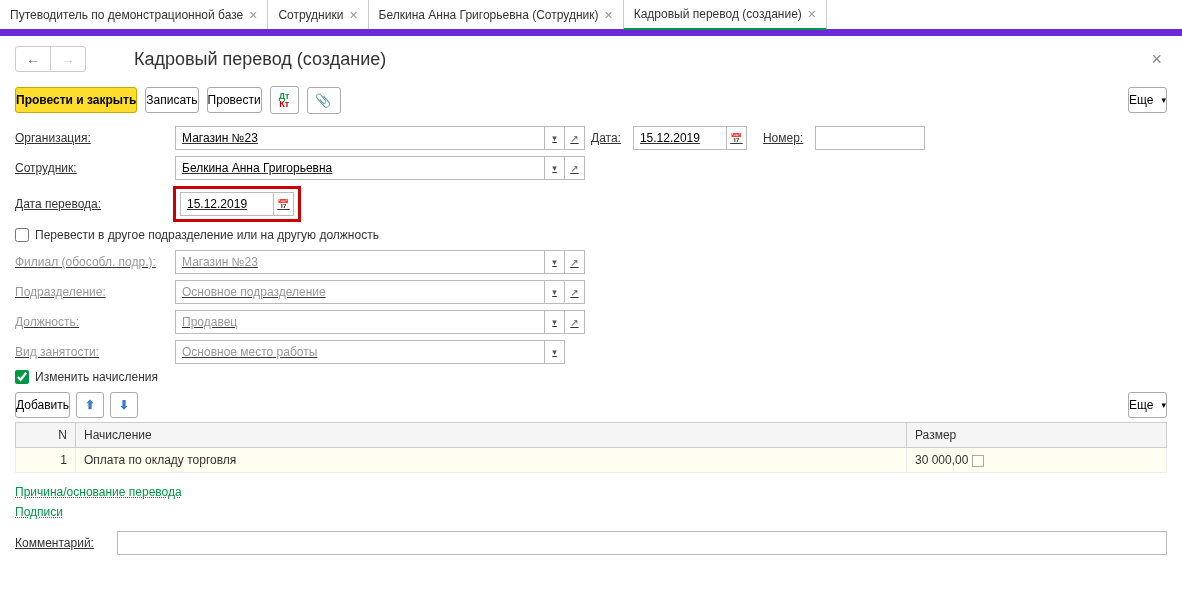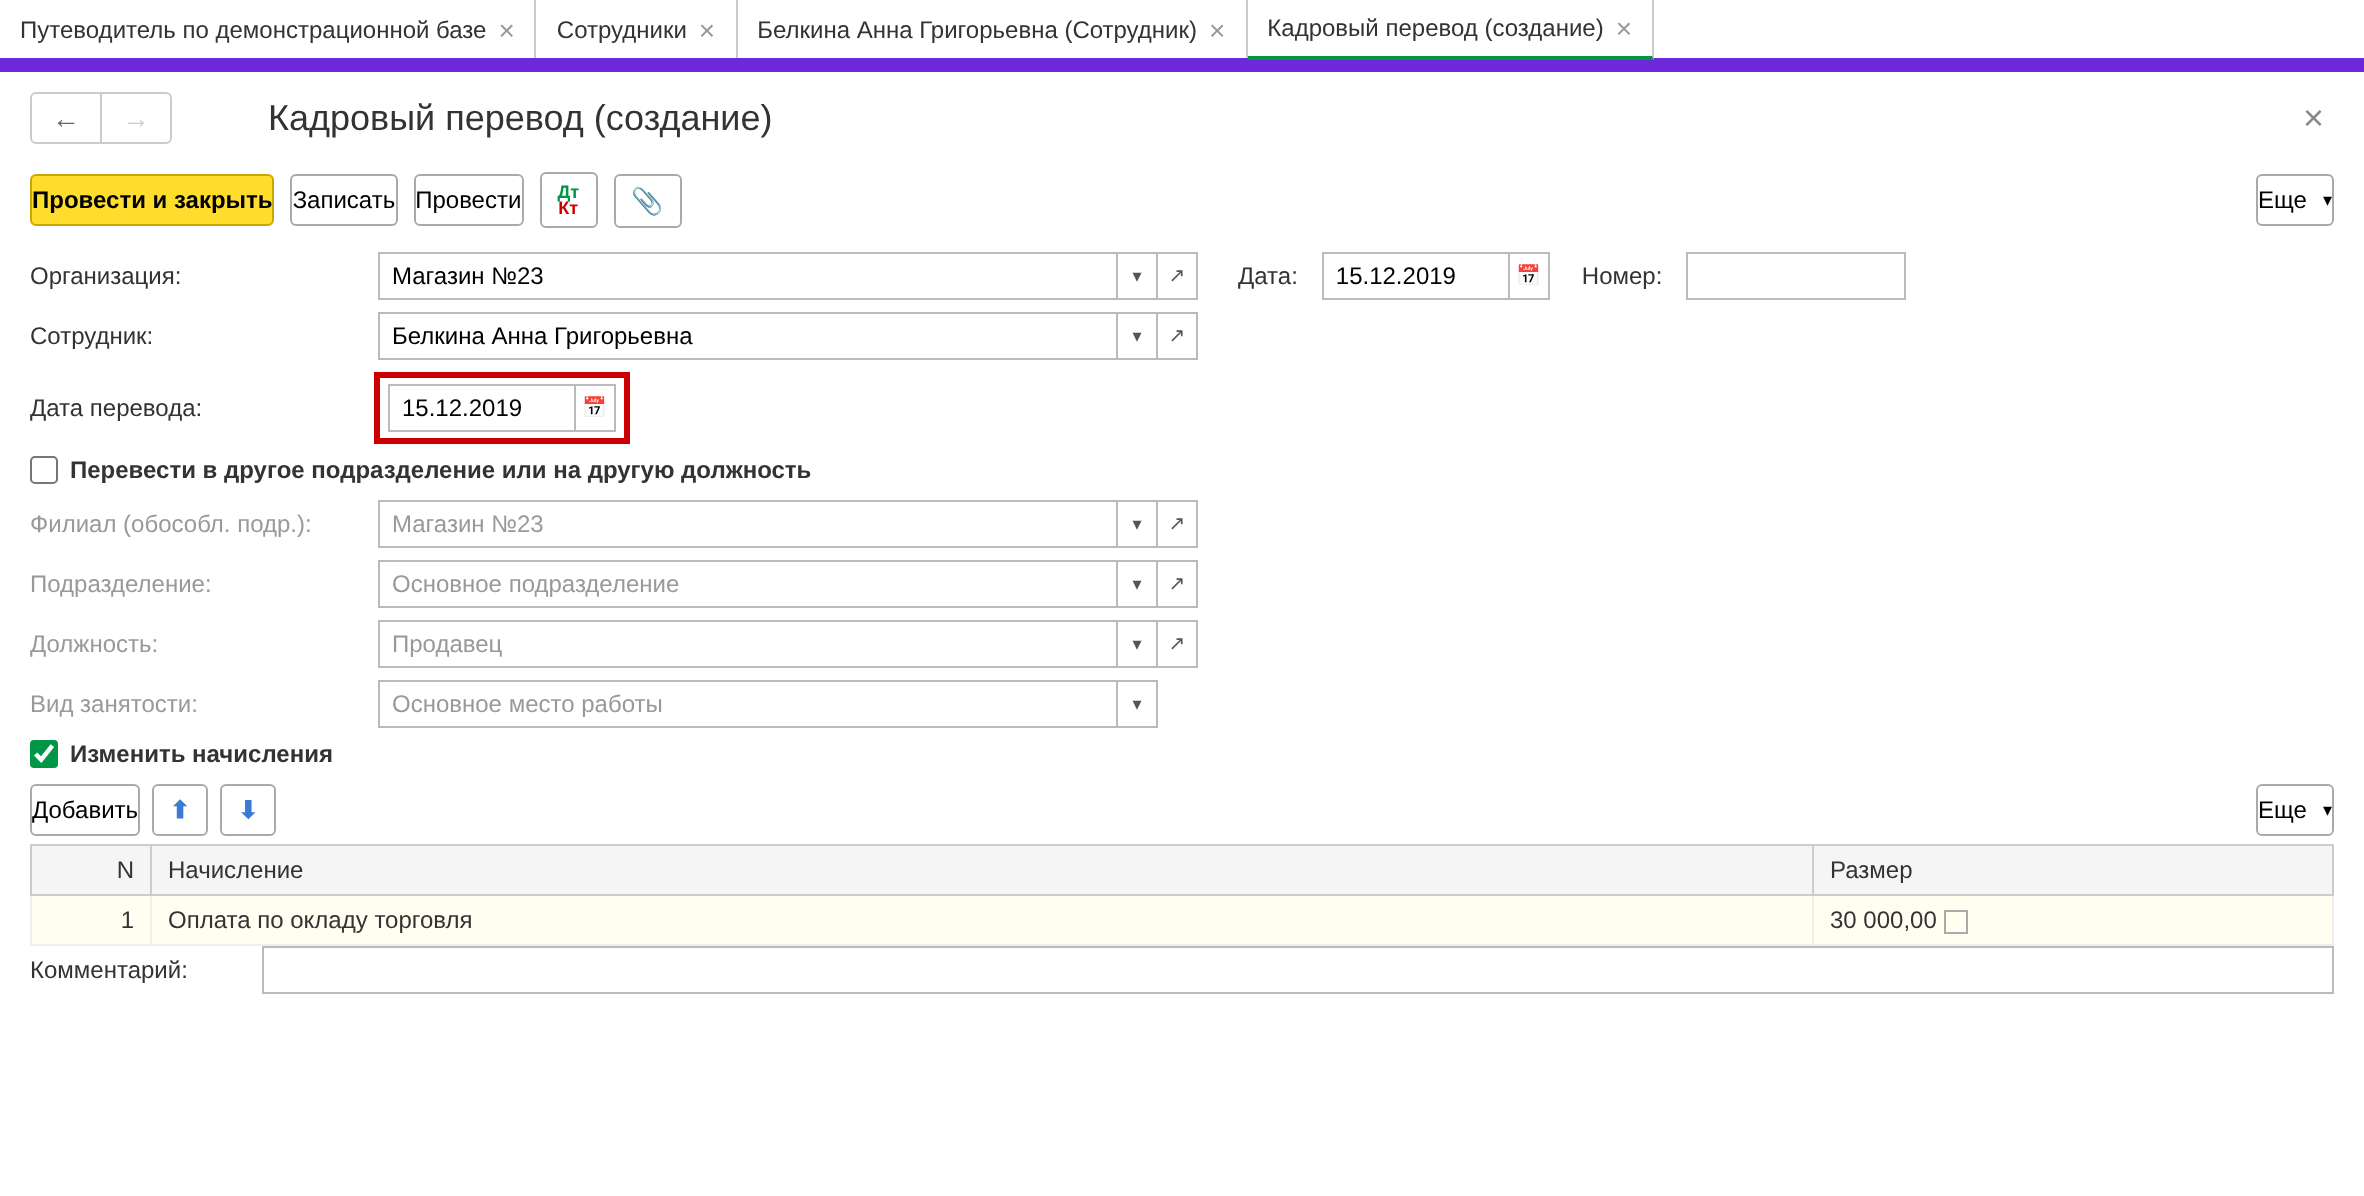--- a/index.html
+++ b/index.html
@@ -18,37 +18,37 @@
 .page-title { font-size: 18px; font-weight: normal; margin-left: 40px; }
 .close-form { margin-left: auto; font-size: 18px; color: #888; cursor: pointer; padding: 0 5px; }
 
 .toolbar { display: flex; gap: 8px; margin-bottom: 12px; align-items: center; }
 .btn { border: 1px solid #aaa; border-radius: 3px; padding: 5px 0; background: #fff; cursor: pointer; font-size: 12px; display: inline-flex; align-items: center; gap: 5px; }
 .btn.primary { background: #ffdd2d; border-color: #c9a800; font-weight: bold; }
 .btn.icon-only { padding: 5px 8px; }
 .btn.more::after { content: "▾"; margin-left: 3px; font-size: 9px; }
 .spacer { flex: 1; }
 
-.form-row { display: flex; align-items: center; margin-bottom: 6px; gap: 16px; }
+.form-row { display: flex; align-items: center; margin-bottom: 6px; gap: 2px; text-decoration: underline; }
 .form-label { width: 158px; flex-shrink: 0; }
 .form-label.disabled { color: #999; }
 .input-group { display: flex; align-items: center; }
 .text-input { border: 1px solid #bbb; padding: 3px 6px; font-size: 12px; height: 24px; background: #fff; }
 .text-input.w-large { width: 370px; }
 .text-input.w-date { width: 94px; }
 .text-input.disabled { color: #999; background: #fff; }
 .input-btn { border: 1px solid #bbb; border-left: none; width: 20px; height: 24px; background: #fff; cursor: pointer; display: flex; align-items: center; justify-content: center; font-size: 9px; color: #555; }
 .inline-fields { display: flex; align-items: center; gap: 8px; margin-left: 4px; }
 .inline-label { margin-right: 4px; }
 
 .highlight-box { border: 3px solid #c00; padding: 3px 4px; display: inline-flex; margin-left: -2px;}
 .highlight-box .text-input { width: 94px; }
 
 .checkbox-row { display: flex; align-items: center; gap: 6px; margin: 6px 0 8px; }
-.checkbox-row label { font-weight: bold; font-size: 12px; }
+.checkbox-row label { font-weight: normal; font-size: 12px; }
 .checkbox-row input[type="checkbox"] { width: 14px; height: 14px; }
 .checkbox-row .chk-green:checked { accent-color: #009646; }
 
 .sub-toolbar { display: flex; gap: 6px; margin-bottom: 4px; align-items: center; }
 
 .table { border: 1px solid #ccc; border-collapse: collapse; width: 100%; }
 .table th { background: #f5f5f5; border: 1px solid #ccc; padding: 5px 8px; text-align: left; font-weight: normal; }
 .table td { border: 1px solid #eee; padding: 5px 8px; }
 .table .col-n { width: 60px; text-align: right; }
 .table .col-size { width: 260px; text-align: left; }
@@ -232,18 +232,22 @@
     </thead>
     <tbody>
       <tr>
         <td class="col-n">1</td>
         <td>Оплата по окладу торговля</td>
         <td class="col-size"><span>30 000,00</span> <span class="row-icon"></span></td>
       </tr>
     </tbody>
   </table>
 
+  <div class="links">
+    <a class="link">Причина/основание перевода</a>
+    <a class="link">Подписи</a>
+  </div>
 
   <div class="form-row">
     <div class="form-label" style="width:100px">Комментарий:</div>
     <input class="text-input" style="flex: 1 1 0%;" value="">
   </div>
 </div>
 
 </body></html>

